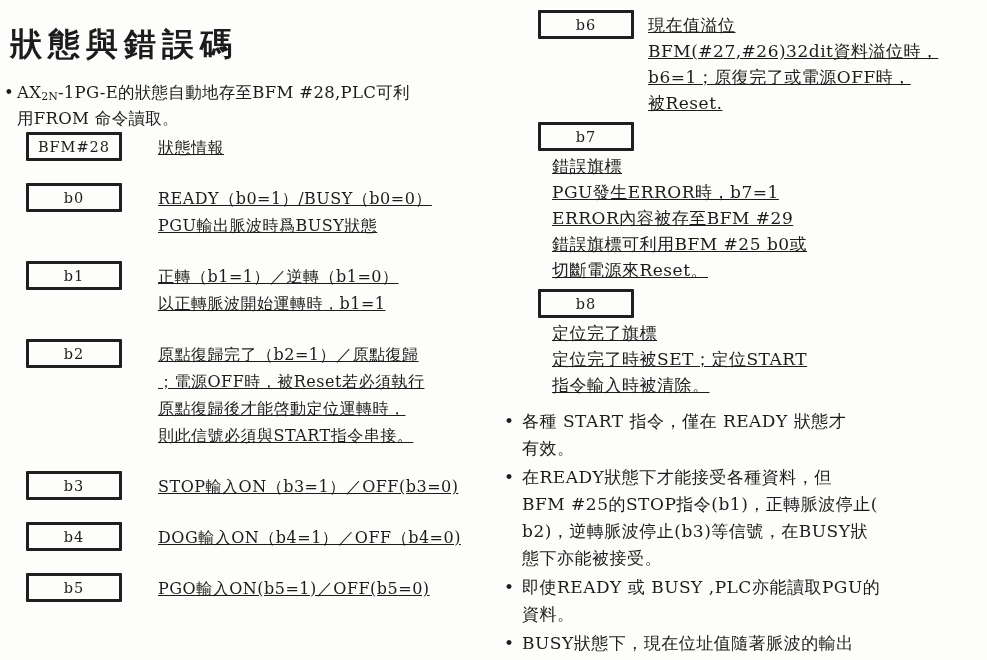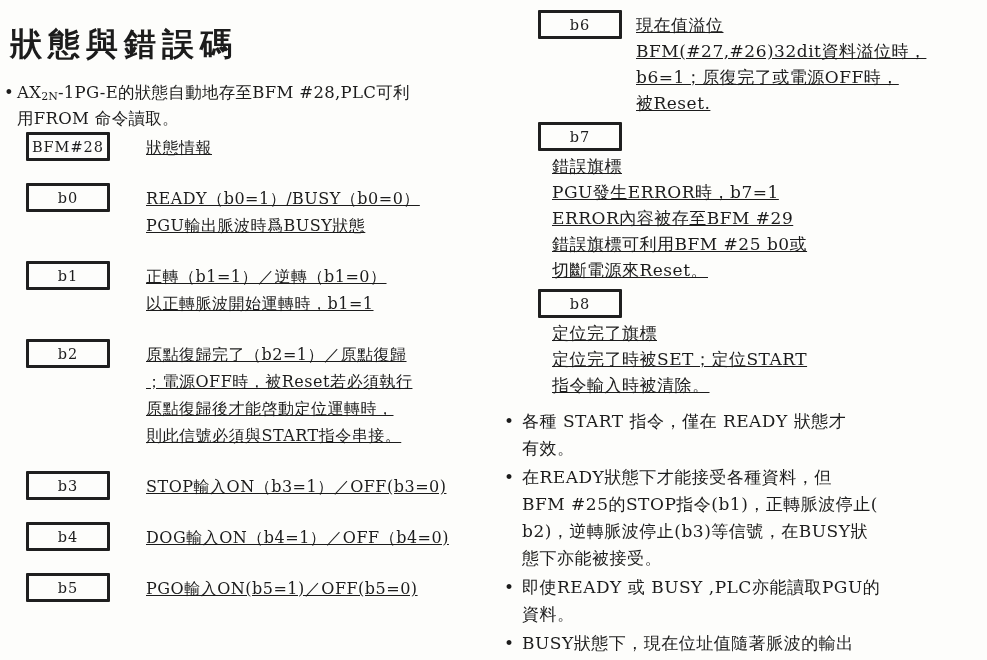--- a/index.html
+++ b/index.html
@@ -20,21 +20,21 @@
   }
 
   .intro{display:flex;margin:20px 0 0 4px;font-size:16.5px;line-height:22px;letter-spacing:0.3px;}
   .intro .bullet{flex:none;width:13px;}
   .intro-lines{white-space:nowrap;}
   .model-sub{font-size:11px;vertical-align:-2px;letter-spacing:0;}
 
   .entry{display:flex;align-items:flex-start;}
   .bitbox{
     flex:none;box-sizing:border-box;
-    width:84px;height:29px;
+    width:96px;height:29px;
     border:3px solid #1f1f1f;border-radius:1px;background:#fdfdfb;
     display:flex;align-items:center;justify-content:center;
     font-size:14.5px;letter-spacing:1px;
   }
   .desc{padding-top:2px;letter-spacing:0.5px;text-decoration:underline;}
   .desc-line{white-space:nowrap;}
 
   
   .col-left .entry{margin-left:26px;}
   .col-left .desc{margin-left:36px;font-size:16px;line-height:27px;}

